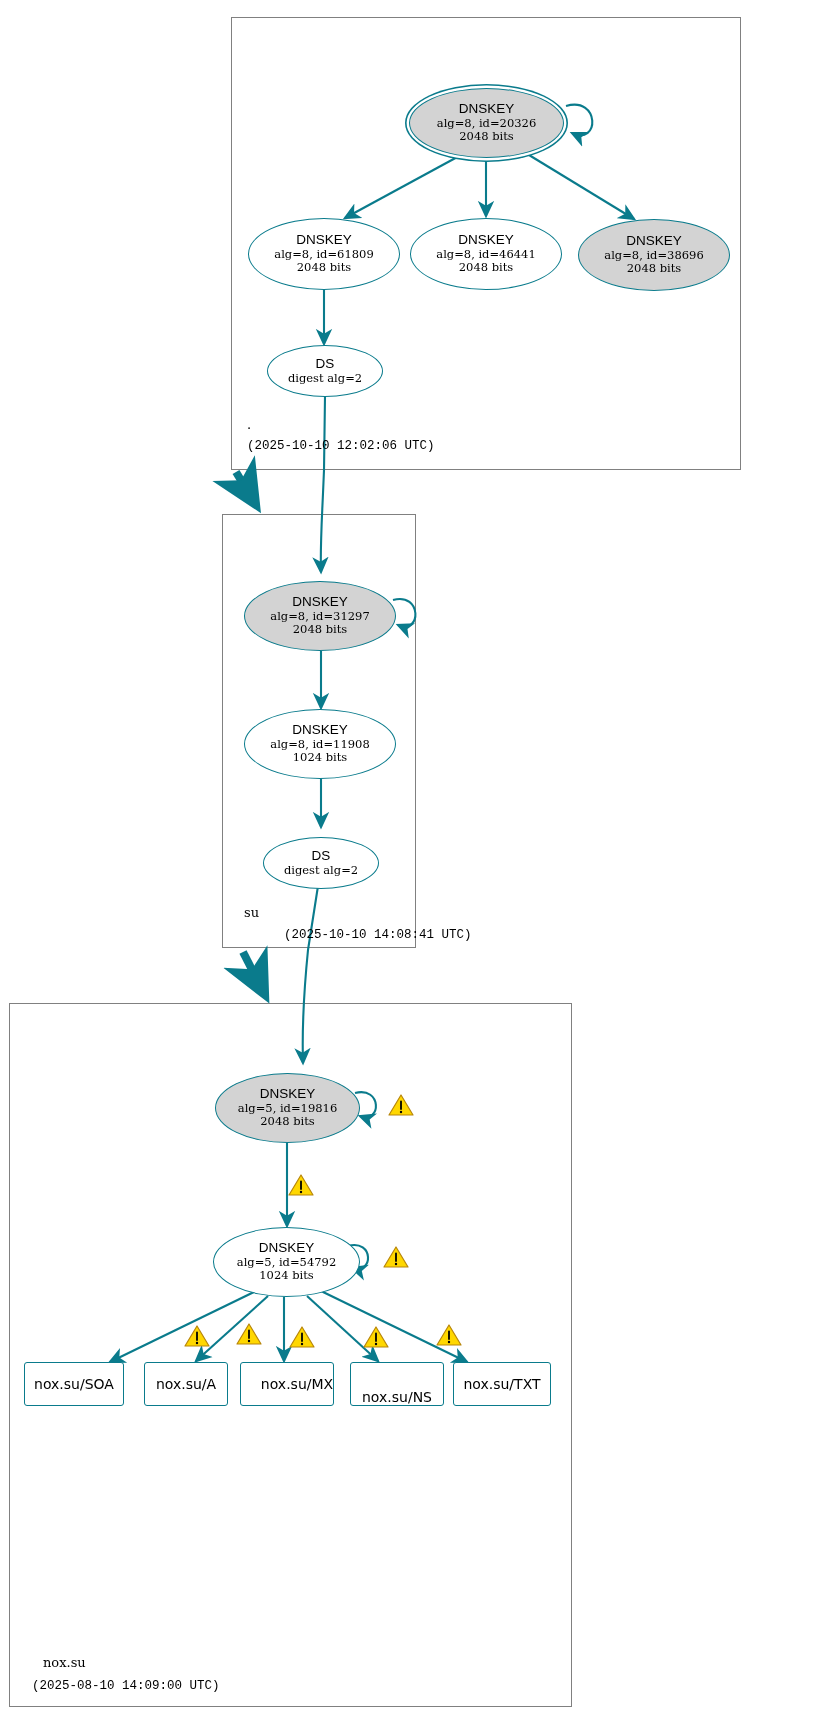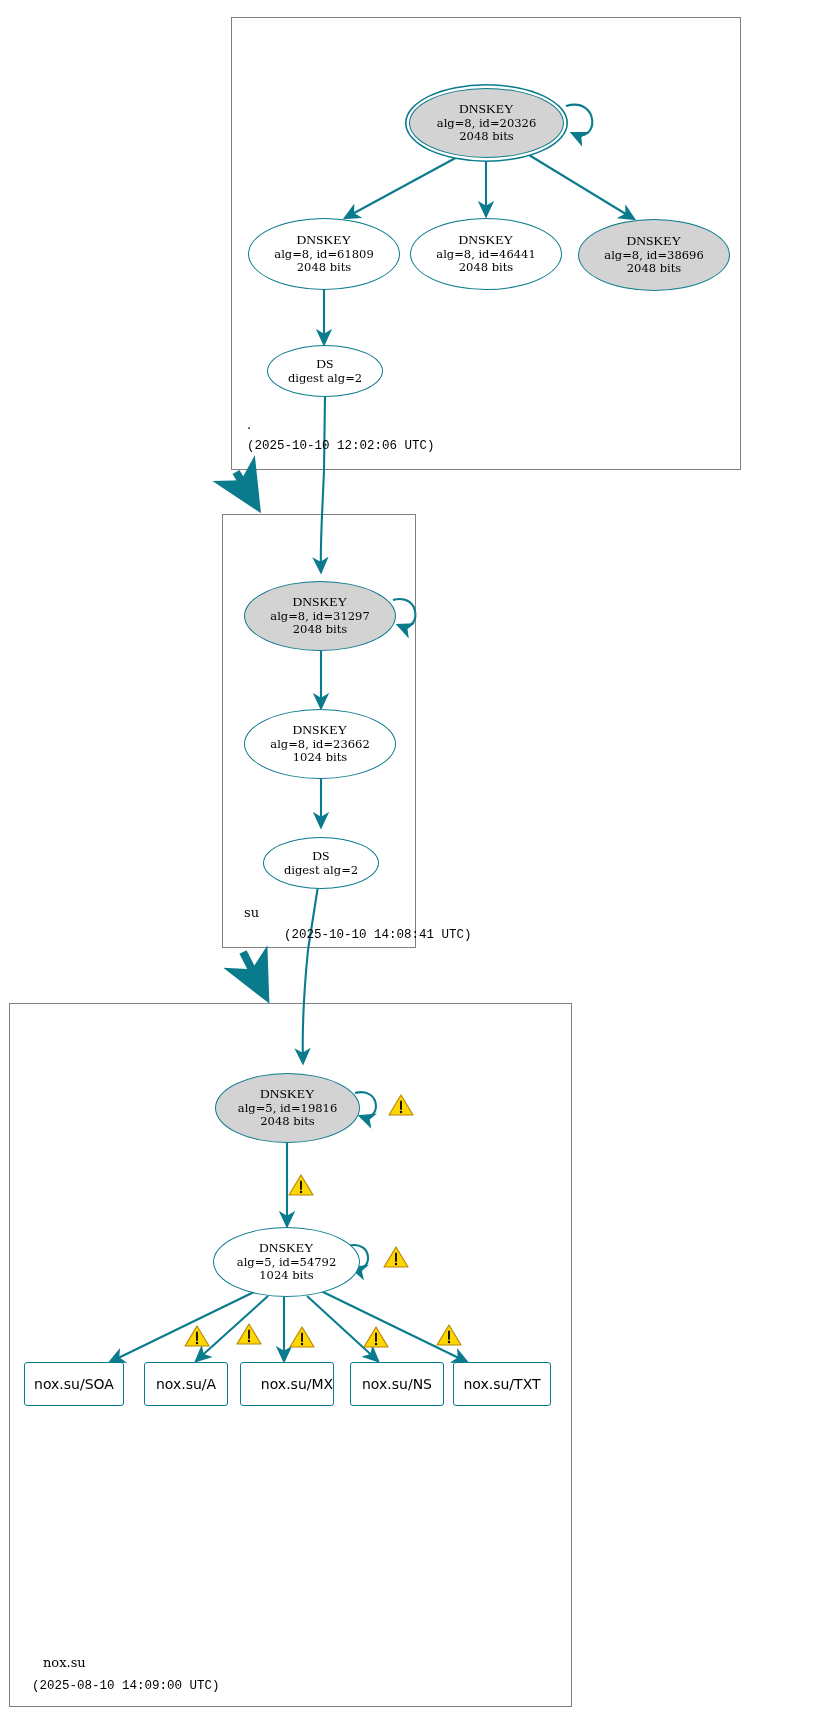--- a/index.html
+++ b/index.html
@@ -7,21 +7,21 @@
   #stage{position:relative;width:829px;height:1721px;overflow:hidden;background:#fff;}
   .zone-box{position:absolute;border:1px solid #808080;background:transparent;box-sizing:border-box;}
   .zone-label{position:absolute;font-family:"DejaVu Serif", serif;font-size:13px;color:#000;white-space:nowrap;}
   .zone-time{position:absolute;font-family:Liberation Mono, monospace;font-size:12.5px;color:#000;white-space:nowrap;}
   svg.layer{position:absolute;left:0;top:0;width:829px;height:1721px;overflow:visible;pointer-events:none;}
   .node{position:absolute;display:flex;flex-direction:column;align-items:center;justify-content:center;box-sizing:border-box;text-align:center;}
   .ellipse{border:1.6px solid #0a7b8c;border-radius:50%;background:#ffffff;}
   .ellipse.filled{background:#d3d3d3;}
   .ellipse.dbl{box-shadow:0 0 0 2.4px #ffffff, 0 0 0 4px #0a7b8c;}
   .rect{border:1.6px solid #0a7b8c;border-radius:3px;background:#ffffff;}
-  .n-title{font-family:Liberation Serif, serif;font-size:13.5px;color:#000;line-height:1.08;}
+  .n-title{font-family:Liberation Sans, sans-serif;font-size:13.5px;color:#000;line-height:1.08;}
   .n-sub{font-family:"DejaVu Serif", serif;font-size:11.5px;color:#000;line-height:1.18;}
   .n-rr{font-family:"DejaVu Sans", sans-serif;font-size:14px;color:#000;}
   .warn{position:absolute;width:26px;height:24px;}
   .warn svg{display:block;}
 </style>
 </head>
 <body>
 
 <div id="stage">
 
@@ -111,21 +111,21 @@
   <div class="zone-time" style="left:247px;top:439px;">(2025-10-10 12:02:06 UTC)</div>
 
   <div class="node ellipse filled" style="left:244px;top:581px;width:152px;height:70px;">
     <div class="n-title">DNSKEY</div>
     <div class="n-sub">alg=8, id=31297</div>
     <div class="n-sub">2048 bits</div>
   </div>
 
   <div class="node ellipse" style="left:244px;top:709px;width:152px;height:70px;">
     <div class="n-title">DNSKEY</div>
-    <div class="n-sub">alg=8, id=23662</div>
+    <div class="n-sub">alg=8, id=11908</div>
     <div class="n-sub">1024 bits</div>
   </div>
 
   <div class="node ellipse" style="left:263px;top:837px;width:116px;height:52px;">
     <div class="n-title">DS</div>
     <div class="n-sub">digest alg=2</div>
   </div>
 
   <div class="zone-label" style="left:244px;top:905px;">su</div>
   <div class="zone-time" style="left:244px;top:928px;margin-left:40px;">(2025-10-10 14:08:41 UTC)</div>
@@ -144,21 +144,21 @@
 
   <div class="node rect" style="left:24px;top:1362px;width:100px;height:44px;">
     <div class="n-rr">nox.su/SOA</div>
   </div>
   <div class="node rect" style="left:144px;top:1362px;width:84px;height:44px;">
     <div class="n-rr">nox.su/A</div>
   </div>
   <div class="node rect" style="left:240px;top:1362px;width:94px;height:44px;padding-left:20px;">
     <div class="n-rr">nox.su/MX</div>
   </div>
-  <div class="node rect" style="left:350px;top:1362px;width:94px;height:44px;">
+  <div class="node rect" style="left:350px;top:1362px;width:94px;height:44px;justify-content:flex-end;">
     <div class="n-rr">nox.su/NS</div>
   </div>
   <div class="node rect" style="left:453px;top:1362px;width:98px;height:44px;">
     <div class="n-rr">nox.su/TXT</div>
   </div>
 
   <div class="warn" style="left:388px;top:1093px;">
     <svg viewBox="0 0 26 24">
         <path d="M13 2 L25 22 L1 22 Z" fill="#ffd700" stroke="#b8860b" stroke-width="1.2" stroke-linejoin="round"></path>
         <path d="M13 8.5 L13 16" stroke="#000" stroke-width="1.8" stroke-linecap="round"></path>

